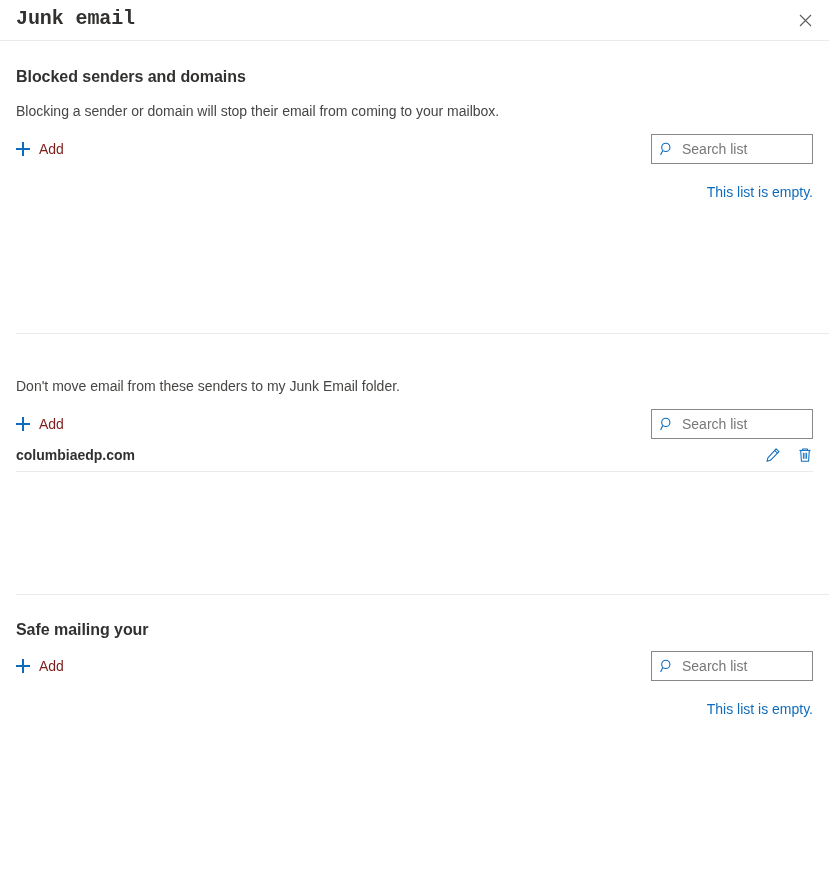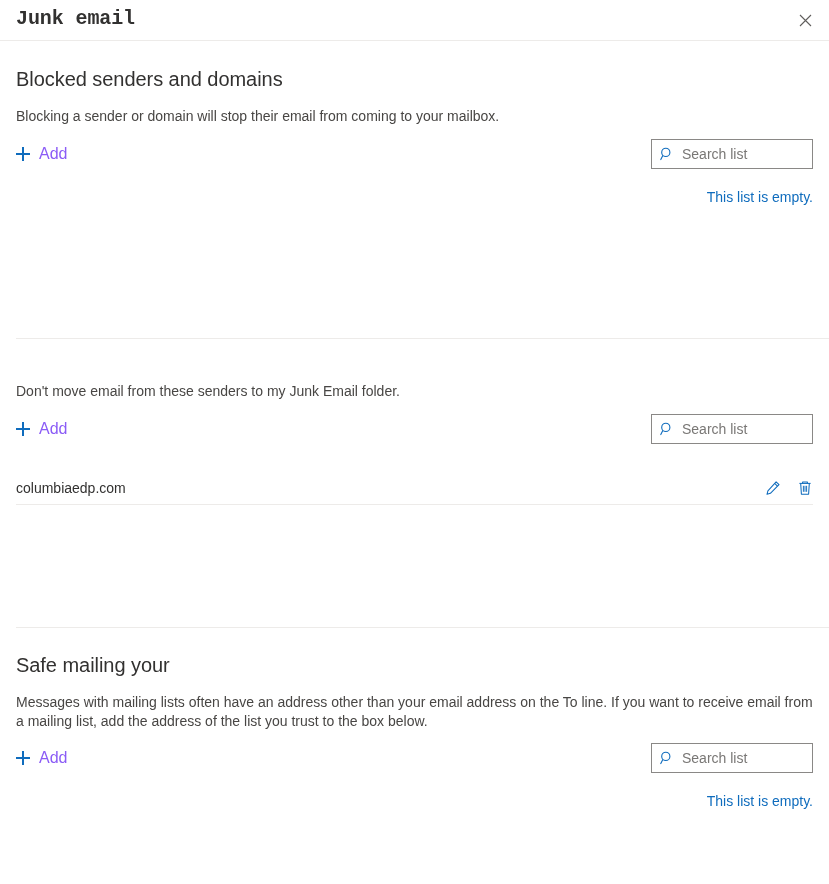--- a/index.html
+++ b/index.html
@@ -54,22 +54,22 @@
   }
   .close-button svg { display: block; }
 
   
   .section {
     position: relative;
     padding: 0 16px;
   }
 
   .section-heading {
-    font-size: 20px;
-    font-weight: 400;
+    font-size: 16px;
+    font-weight: 700;
     color: #323130;
     letter-spacing: -0.05px;
   }
   .section-desc {
     font-size: 14px;
     color: #484644;
     line-height: 19px;
   }
 
   .divider {
@@ -80,22 +80,22 @@
 
   
   .toolbar-row {
     position: relative;
     height: 30px;
   }
   .add-link {
     display: inline-flex;
     align-items: center;
     gap: 9px;
-    color: #8b5cf6;
-    font-size: 16px;
+    color: #7f1d1d;
+    font-size: 14px;
     cursor: pointer;
     background: none;
     border: none;
     padding: 0;
     font-family: inherit;
     height: 30px;
   }
   .add-link .plus-icon {
     width: 14px;
     height: 14px;
@@ -251,21 +251,21 @@
         <span class="search-icon">
           <svg width="14" height="14" viewBox="0 0 14 14" aria-hidden="true">
             <circle cx="5.8" cy="5.4" r="4.1" stroke="#0f6cbd" stroke-width="1.1" fill="none"></circle>
             <path d="M2.7 8.7 L0.8 12.6" stroke="#0f6cbd" stroke-width="1.1" fill="none" stroke-linecap="round"></path>
           </svg>
         </span>
         <input class="search-input" type="text" placeholder="Search list" style="">
       </div>
     </div>
 
-    <div class="list" style="margin-top:28px;">
+    <div class="list" style="margin-top:0;font-weight:bold;">
 
       <div class="list-item">
         <span class="list-item-label">columbiaedp.com</span>
         <span class="list-item-actions">
           <button class="icon-button">
             <span>
               <svg width="16" height="16" viewBox="0 0 16 16" aria-hidden="true">
                 <path d="M11.1 1.8 L14.0 4.7 L5.4 13.3 L2.0 14.3 L2.9 10.8 Z" stroke="#0f6cbd" stroke-width="1.05" fill="none" stroke-linejoin="round"></path>
                 <path d="M9.6 3.3 L12.5 6.2" stroke="#0f6cbd" stroke-width="1.05" fill="none"></path>
               </svg>
@@ -286,21 +286,20 @@
 
 
     </div>
   </div>
 
   <div class="divider" style="margin-top:122px;"></div>
 
   <div class="section" style="padding-top:26px;">
     <div class="section-heading">Safe mailing your</div>
 
-    <div class="section-desc" style="margin-top:16px;">Messages with mailing lists often have an address other than your email address on the To line. If you want to receive email from a mailing list, add the address of the list you trust to the box below.</div>
 
     <div class="toolbar-row" style="margin-top:12px;">
       <button class="add-link">
         <span class="plus-icon"></span>
         <span class="add-label">Add</span>
       </button>
 
       <div class="search-box">
         <span class="search-icon">
           <svg width="14" height="14" viewBox="0 0 14 14" aria-hidden="true">

